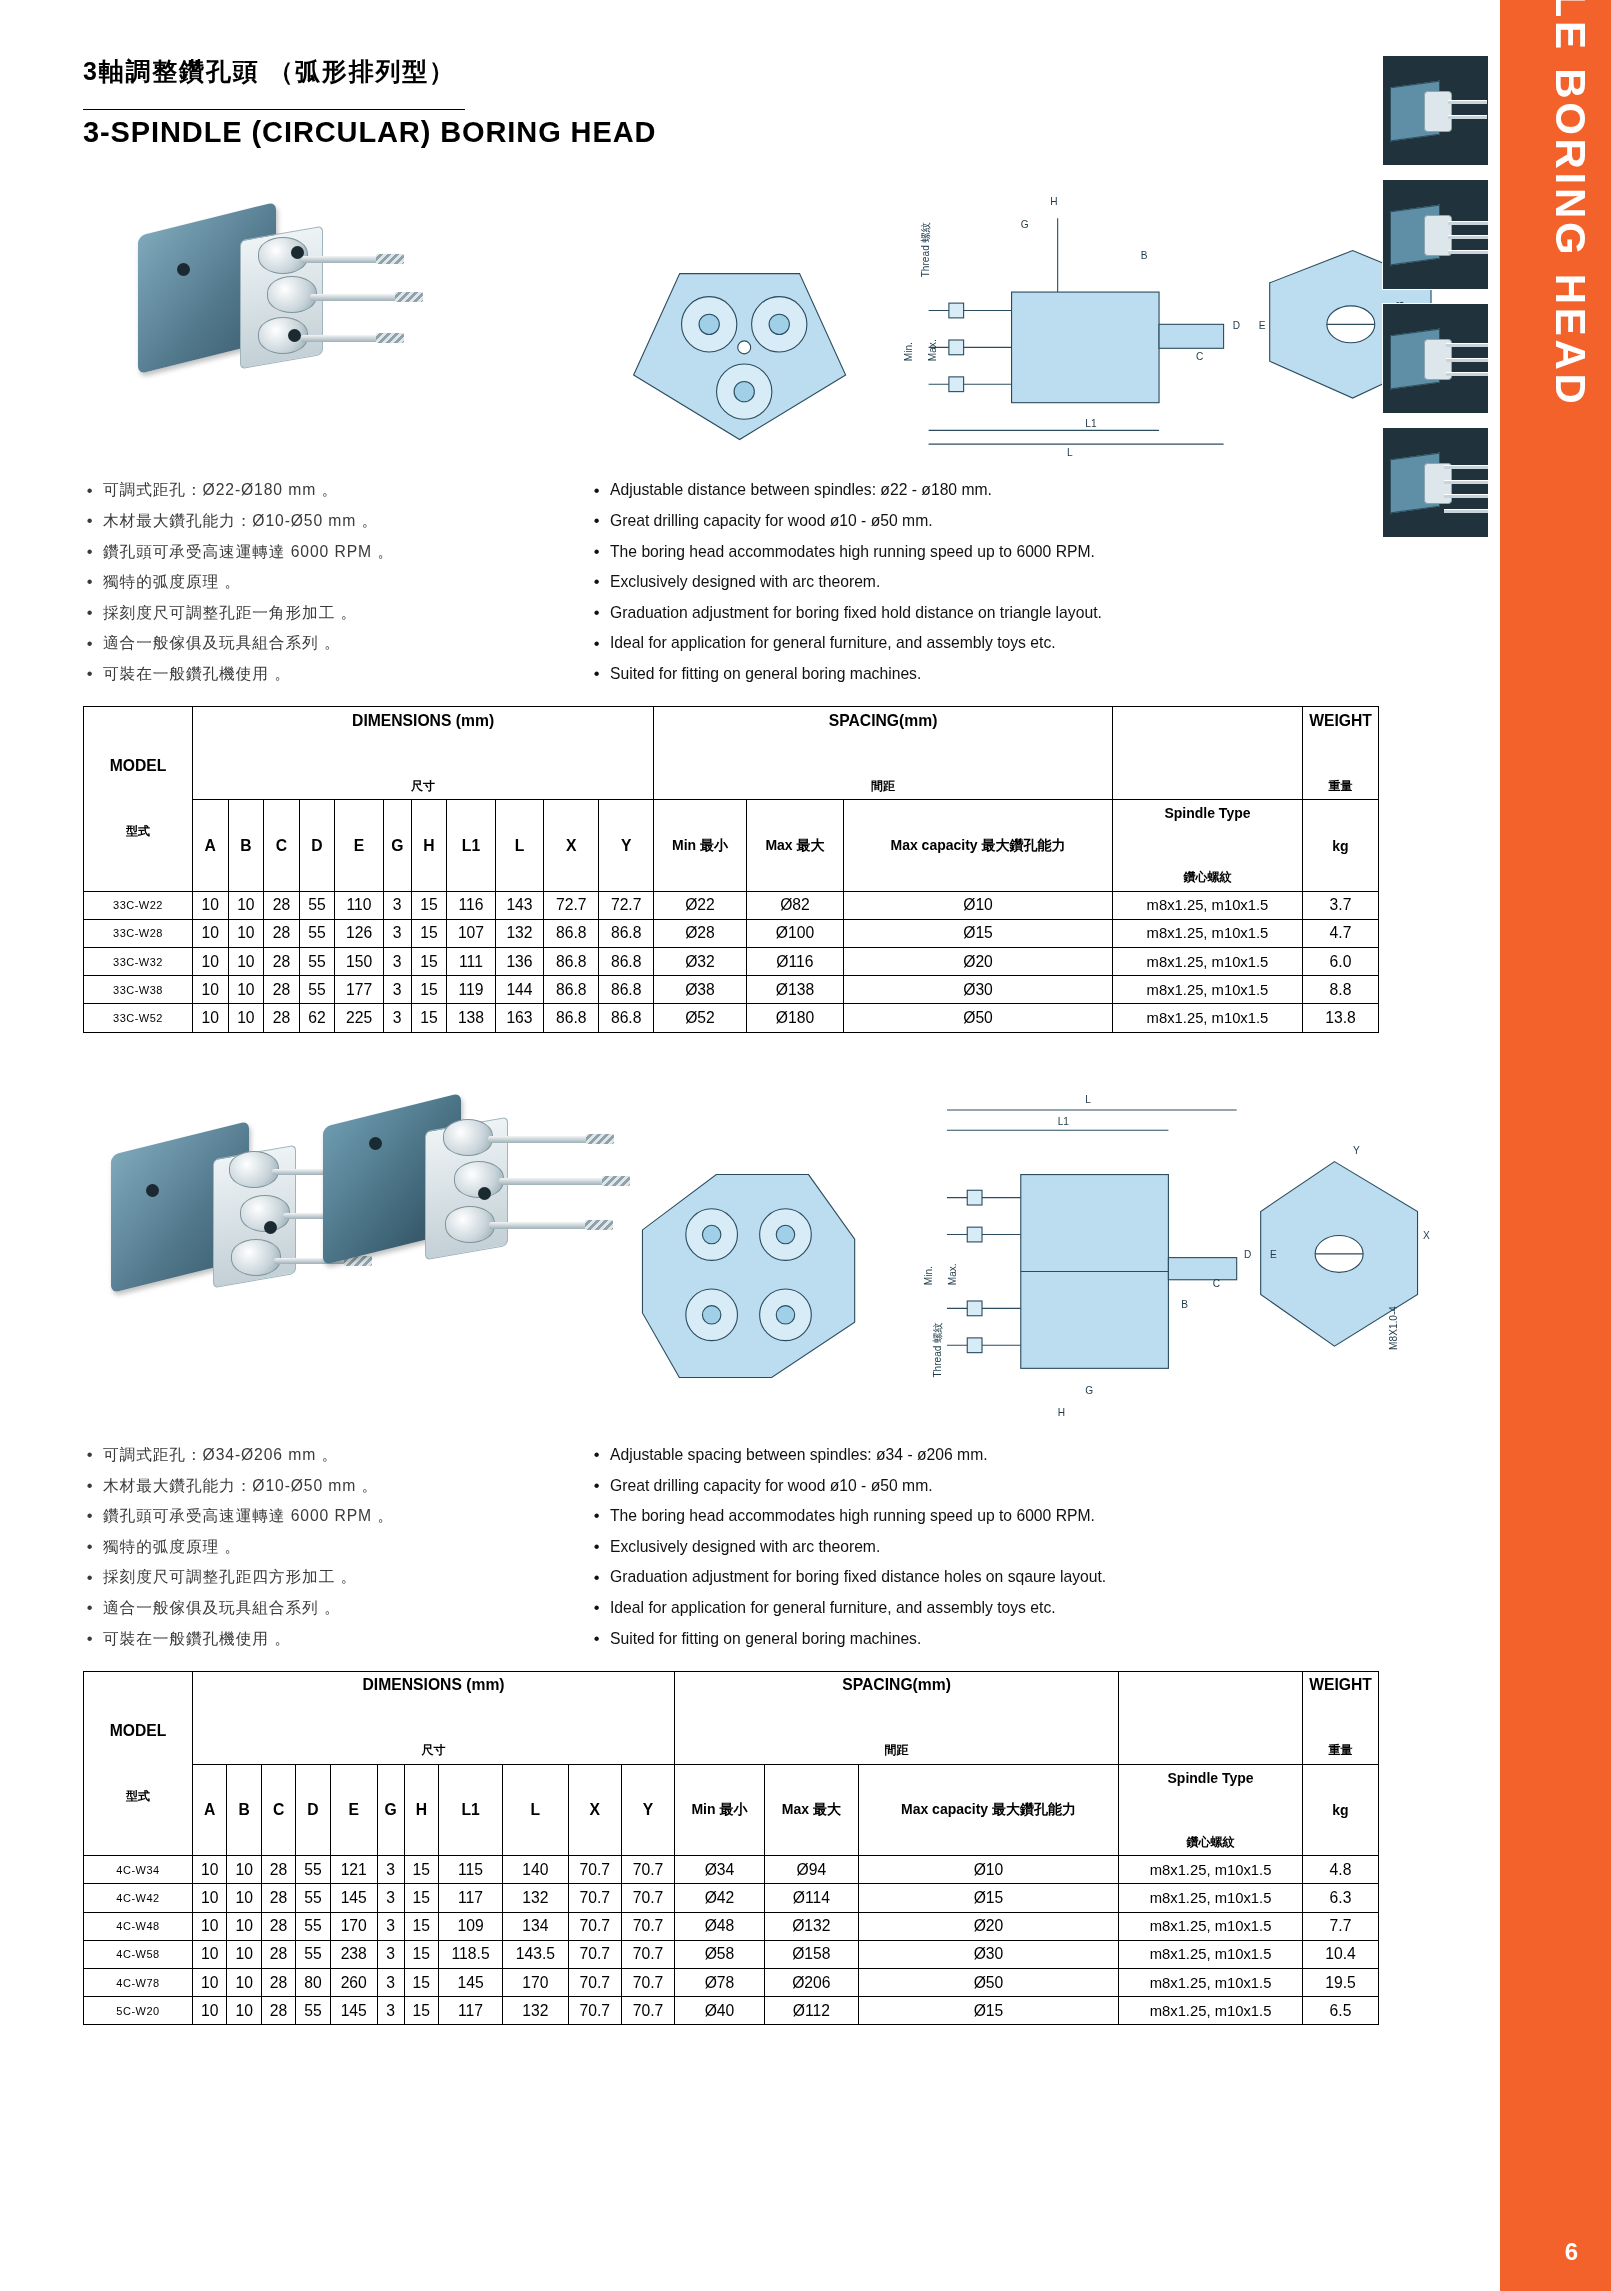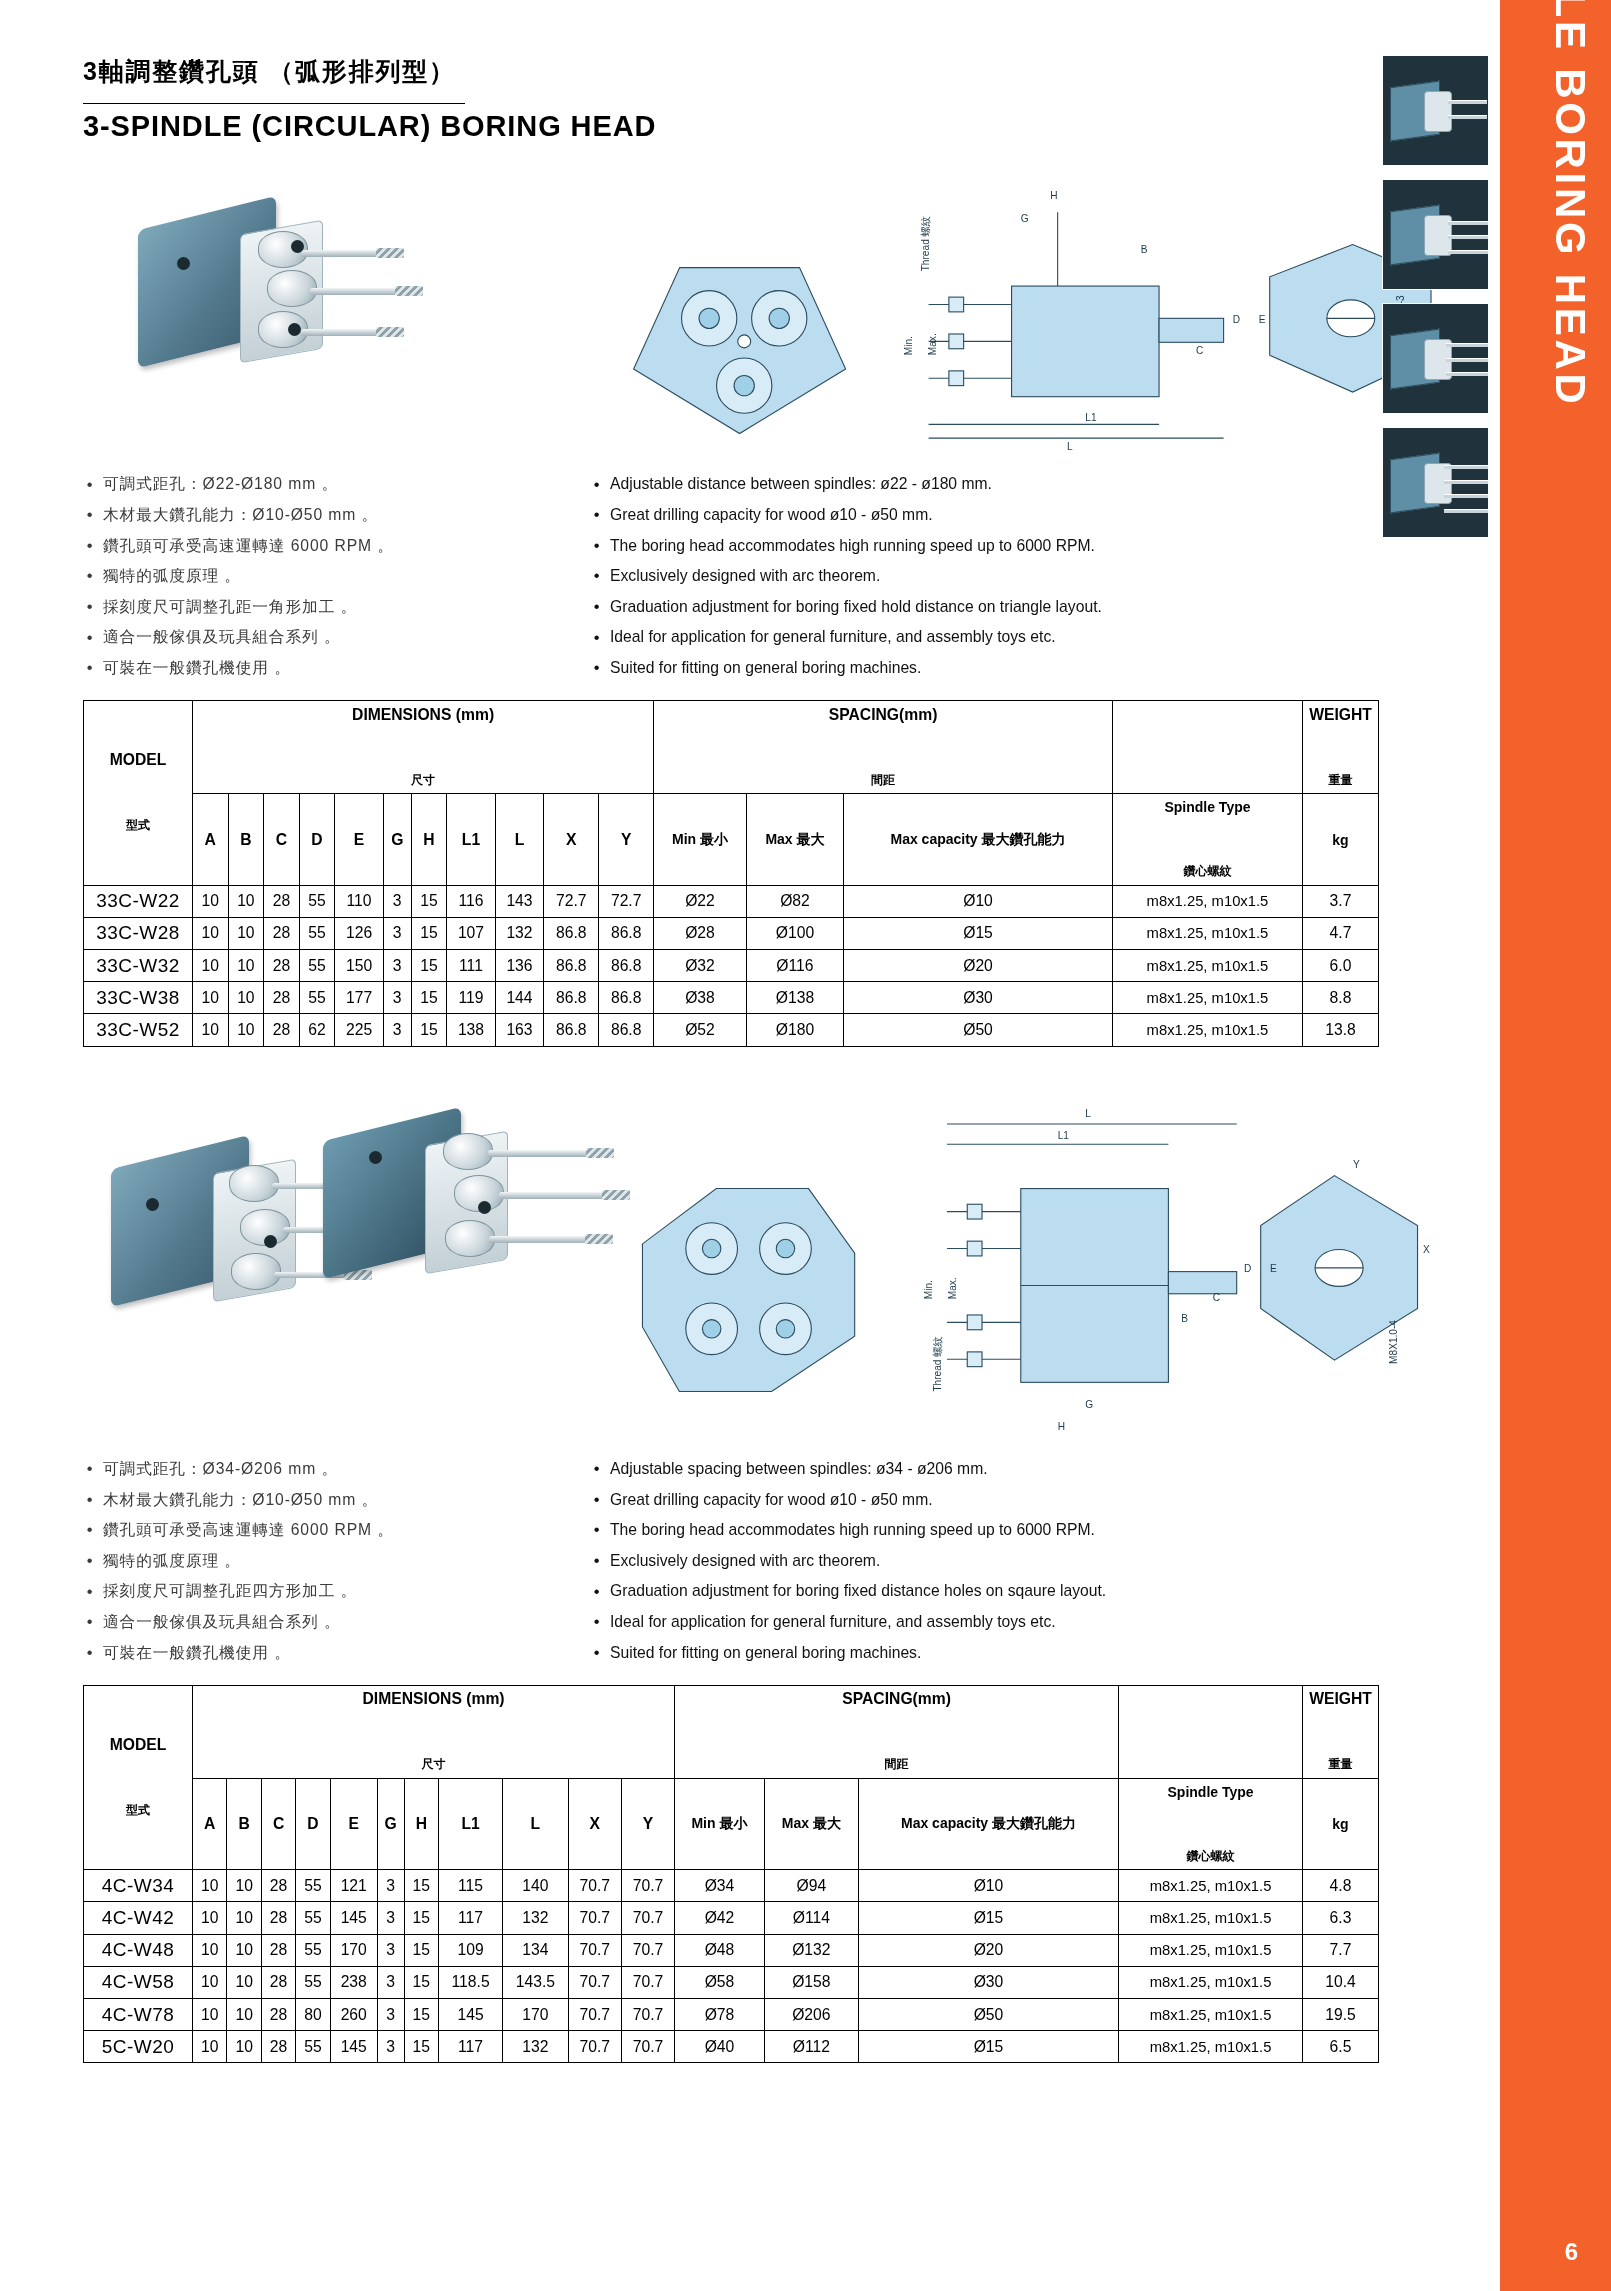--- a/index.html
+++ b/index.html
@@ -57,21 +57,21 @@
   .page {
     position:absolute; left:0; top:0; width:1501px; height:2292px;
     padding:55px 65px 28px 83px;
   }
   
   .sec-head { margin-bottom:5.5px; }
   .sec-head .cn {
     font-size:25px; font-weight:bold; color:#000;
     letter-spacing:1.8px;
     border-bottom:1.8px solid #000;
-    display:inline-block; padding-bottom:15px; padding-right:9.2px;
+    display:inline-block; padding-bottom:21px; padding-right:9.2px;
   }
   .sec-head .en {
     font-size:29px; font-weight:bold; letter-spacing:0.9px;
     margin-top:5.5px; color:#000;
   }
   
   .band { position:relative; height:314px; }
   .photo-wrap { position:absolute; left:46px; top:37px; }
   
   .prod {
@@ -130,21 +130,21 @@
   }
   table.spec th, table.spec td {
     border:0.9px solid #000; text-align:center; padding:4.6px 2.8px;
     background:#ffffff;
   }
   table.spec th { font-weight:bold; }
   .th-model { width:109px; }
   .th-wt { width:76px; }
   .sub { font-size:14px; }
   .cn-s { font-size:12px;margin-top:48px; }
-  td.model { font-size:19px; letter-spacing:0.5px; }
+  td.model { font-size:11px; letter-spacing:0.5px; }
   td.stype { font-size:14.8px; }
   .gap { height:31px; }
 </style>
 </head>
 <body>
 
 <div class="page">
 
   <div>
     <div class="sec-head">

